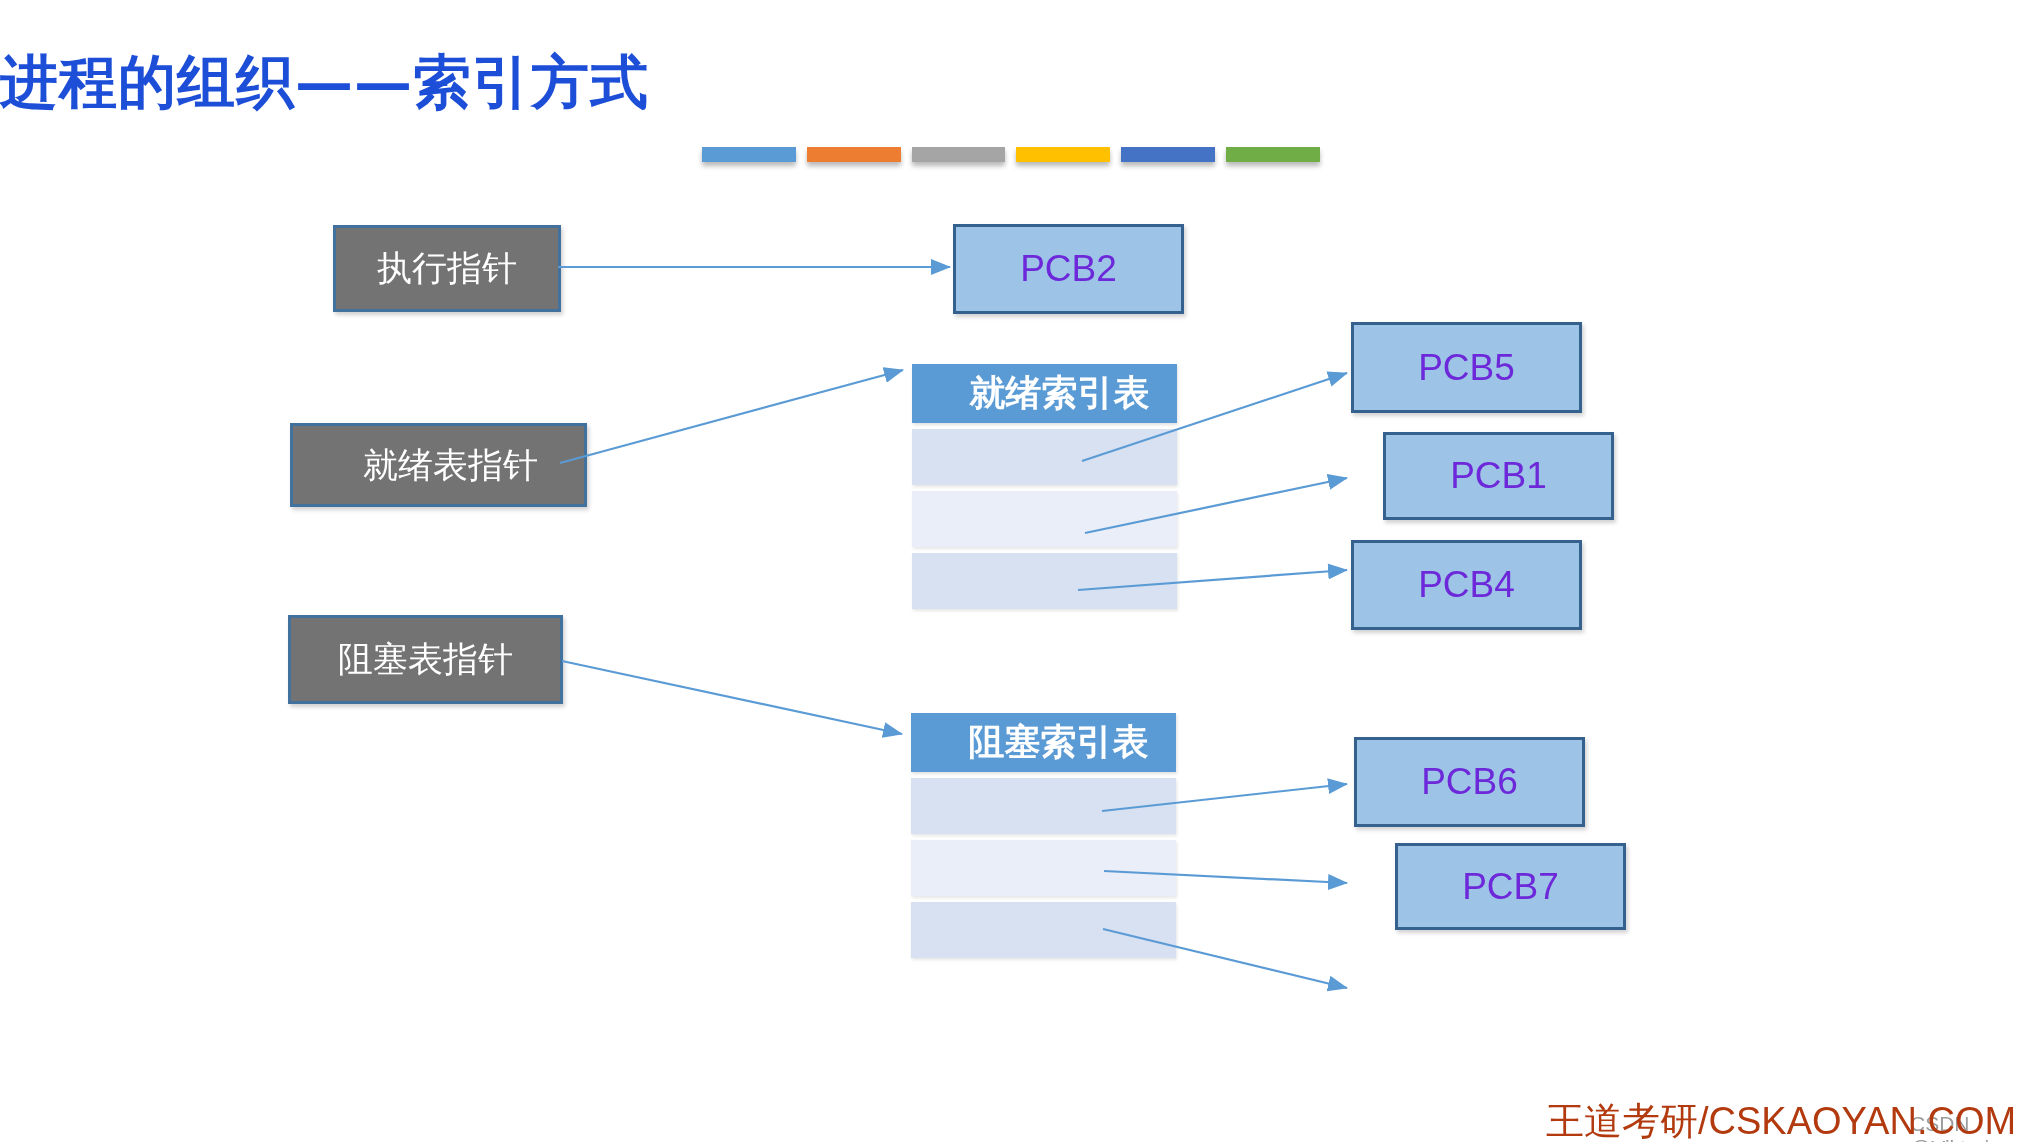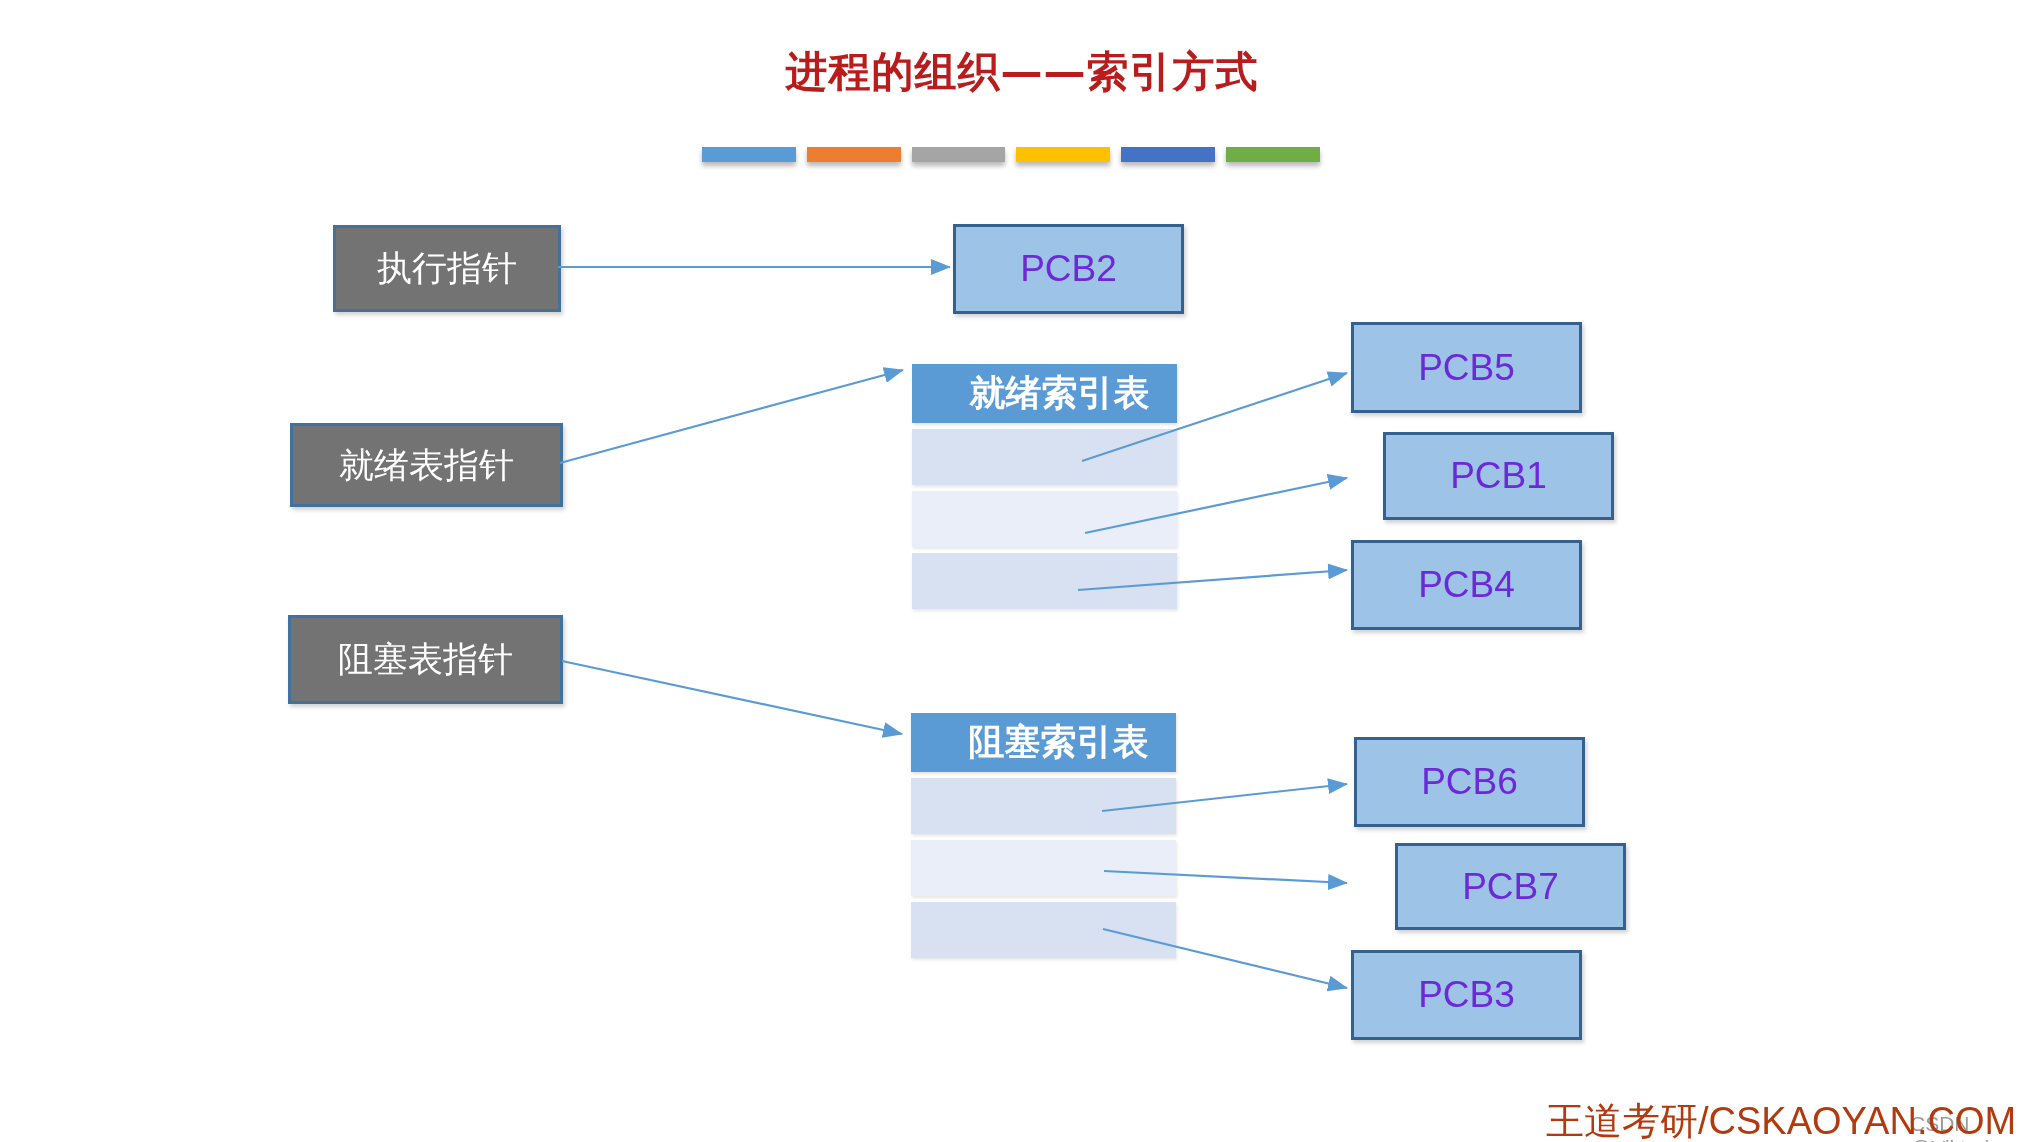--- a/index.html
+++ b/index.html
@@ -1,30 +1,30 @@
 <!DOCTYPE html>
 <html><head>
 <meta charset="utf-8">
 <style>
   html,body{margin:0;padding:0;background:#ffffff;}
   .canvas{position:relative;width:2044px;height:1142px;background:#ffffff;overflow:hidden;
           font-family:"DejaVu Serif", serif;}
-  .title{position:absolute;left:0;right:0;top:44px;text-align:center;
-         font-size:42px;font-weight:bold;color:#b91c1c;letter-spacing:1px;}
+  .title{position:absolute;left:0;right:0;top:44px;
+         font-size:58px;font-weight:bold;color:#1d4ed8;letter-spacing:1px;}
   .bars{position:absolute;left:702px;top:147px;width:618px;height:15px;
         display:flex;gap:11px;}
   .bars span{flex:1;box-shadow:0 4px 5px rgba(0,0,0,0.28);}
   .ptr{position:absolute;background:#737373;border:3px solid #41719C;color:#ffffff;
        display:flex;align-items:center;justify-content:center;font-size:35px;
        box-shadow:2px 3px 4px rgba(0,0,0,0.18);}
   .pcb{position:absolute;background:#9DC3E6;border:3px solid #35618F;color:#6d28d9;
        display:flex;align-items:center;justify-content:center;font-size:37px;
        font-family:"Liberation Sans", sans-serif;box-shadow:2px 3px 4px rgba(0,0,0,0.18);}
   .ptr-exec   {left:333px;top:225px;width:222px;height:81px;}
-  .ptr-ready  {left:290px;top:423px;width:267px;height:78px;}
+  .ptr-ready  {left:290px;top:423px;width:267px;height:78px;padding-left:24px;}
   .ptr-blocked{left:288px;top:615px;width:269px;height:83px;}
   .pcb2{left:953px; top:224px;width:225px;height:84px;}
   .pcb5{left:1351px;top:322px;width:225px;height:85px;}
   .pcb1{left:1351px;top:432px;width:225px;height:82px;margin-left:32px;}
   .pcb4{left:1351px;top:540px;width:225px;height:84px;}
   .pcb6{left:1354px;top:737px;width:225px;height:84px;}
   .pcb7{left:1351px;top:843px;width:225px;height:81px;margin-left:44px;}
   .pcb3{left:1351px;top:950px;width:225px;height:84px;}
   .tbl{position:absolute;width:265px;}
   .tbl-ready{left:912px;top:364px;}
@@ -60,21 +60,20 @@
   <div class="ptr ptr-exec">执行指针</div>
   <div class="ptr ptr-ready">就绪表指针</div>
   <div class="ptr ptr-blocked">阻塞表指针</div>
 
   <div class="pcb pcb2">PCB2</div>
   <div class="pcb pcb5">PCB5</div>
   <div class="pcb pcb1">PCB1</div>
   <div class="pcb pcb4">PCB4</div>
   <div class="pcb pcb6">PCB6</div>
   <div class="pcb pcb7">PCB7</div>
-  <div class="pcb pcb3">PCB3</div>
 
   <div class="tbl tbl-ready">
     <div class="tbl-header">就绪索引表</div>
     <div class="tbl-row row-a"></div>
     <div class="tbl-row row-b"></div>
     <div class="tbl-row row-a"></div>
   </div>
 
   <div class="tbl tbl-blocked">
     <div class="tbl-header">阻塞索引表</div>

